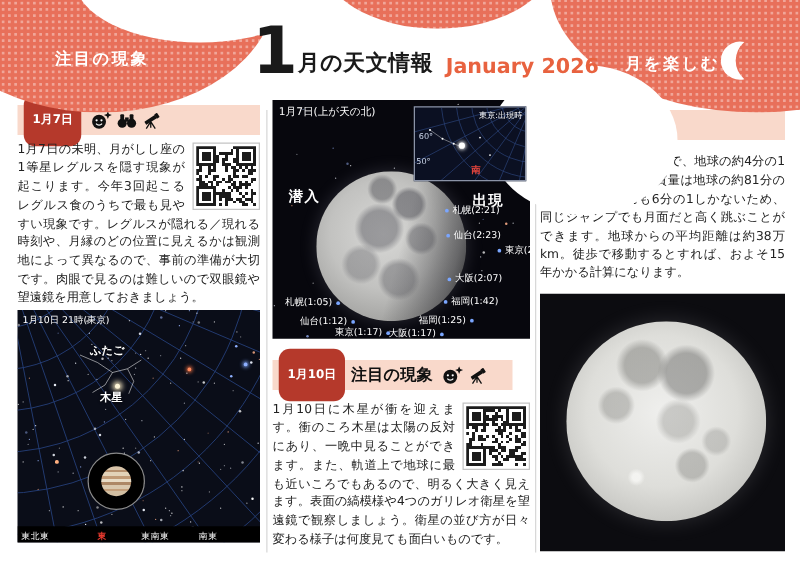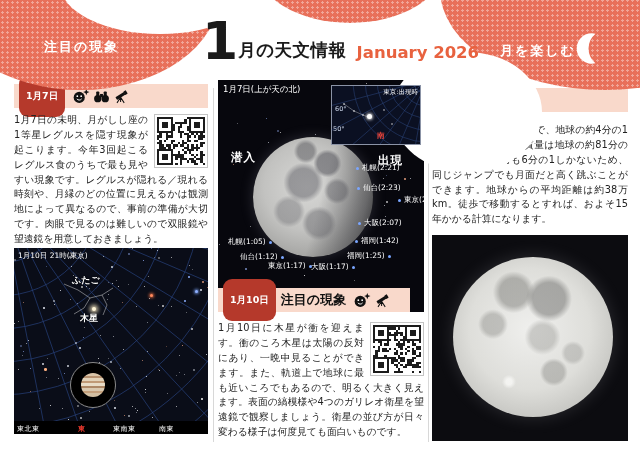--- a/index.html
+++ b/index.html
@@ -49,21 +49,21 @@
   .star-b{position:absolute;border-radius:50%;z-index:3;}
   .jupiter-inset{position:absolute;left:56px;top:114px;width:46px;height:46px;border-radius:50%;
                  background:#000;border:1px solid #8a8a8a;z-index:3;box-sizing:border-box;}
   .jupiter-disk{position:absolute;left:10px;top:10px;width:24px;height:24px;border-radius:50%;overflow:hidden;
     background:linear-gradient(to bottom,#d9c4a8 0 3px,#b5906e 3px 5px,#e2d2b8 5px 8px,#c09a76 8px 10px,
       #e8dcc6 10px 13px,#ad8866 13px 15px,#d9c8ae 15px 18px,#c4a07c 18px 20px,#d2bfa2 20px 24px);}
   .sc-dirbar{position:absolute;left:0;bottom:0;width:100%;height:13px;background:#000;z-index:5;}
   .sc-dirbar span{position:absolute;top:2.5px;font-size:7px;color:#fff;letter-spacing:.5px;}
   .sc-dirbar .hl{color:#e8392e;font-weight:700;}
   
-  .occhart{position:absolute;left:0;top:0;width:206px;height:232px;background:#07070d;overflow:hidden;}
+  .occhart{position:absolute;left:0;top:0;width:206px;height:191px;background:#07070d;overflow:hidden;}
   .oc-title{position:absolute;left:5px;top:4px;color:#fff;font-size:8.5px;z-index:4;}
   .oc-moon{position:absolute;left:35px;top:57px;width:120px;height:120px;border-radius:50%;z-index:1;
     background:
       radial-gradient(circle at 62% 22%,rgba(70,70,78,.5) 0 10px,transparent 14px),
       radial-gradient(circle at 42% 38%,rgba(80,80,88,.45) 0 14px,transparent 20px),
       radial-gradient(circle at 70% 45%,rgba(75,75,82,.4) 0 9px,transparent 13px),
       radial-gradient(circle at 30% 62%,rgba(92,92,98,.35) 0 11px,transparent 16px),
       radial-gradient(circle at 55% 72%,rgba(86,86,92,.4) 0 12px,transparent 17px),
       radial-gradient(circle at 44% 12%,rgba(72,72,78,.45) 0 8px,transparent 12px),
       linear-gradient(105deg,rgba(0,0,0,0) 55%,rgba(18,18,24,.45) 86%,rgba(8,8,12,.75) 100%),
@@ -691,21 +691,21 @@
           <span class="dot"></span>
         </div>
       <div class="oc-time" style="left:50px;top:181px;">
           <span>東京(1:17)</span>
           <span class="dot"></span>
         </div>
       <div class="oc-time" style="left:93px;top:182px;">
           <span>大阪(1:17)</span>
           <span class="dot"></span>
         </div>
-      <div class="oc-time" style="left:117px;top:171px;margin-left:12px;">
+      <div class="oc-time" style="left:117px;top:171px;">
           <span>福岡(1:25)</span>
           <span class="dot"></span>
         </div>
     </div>
 
     <div class="h-bar jup-bar">
       <span class="h-badge">1月10日</span>
       <span class="h-title">注目の現象</span>
       <span class="h-icons">
         <svg viewBox="0 0 20 17" width="18" height="15">

